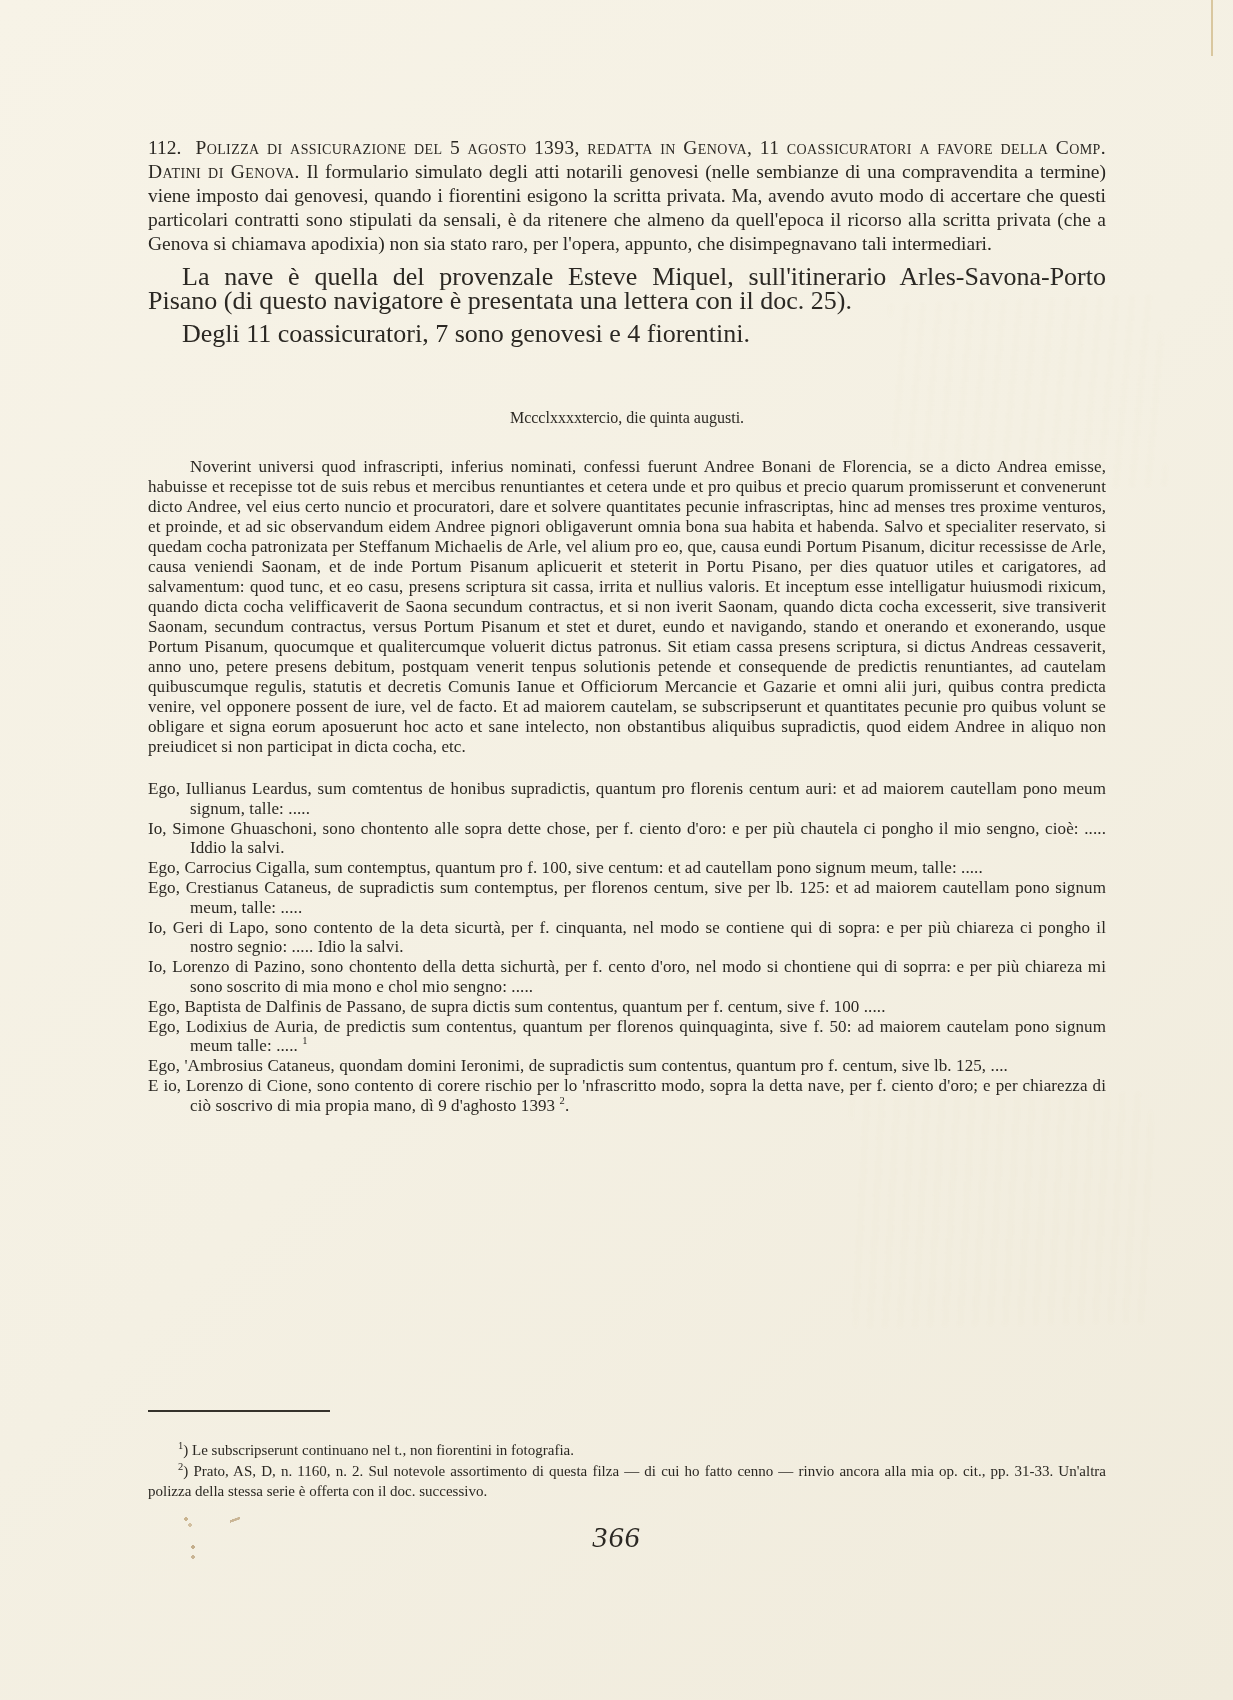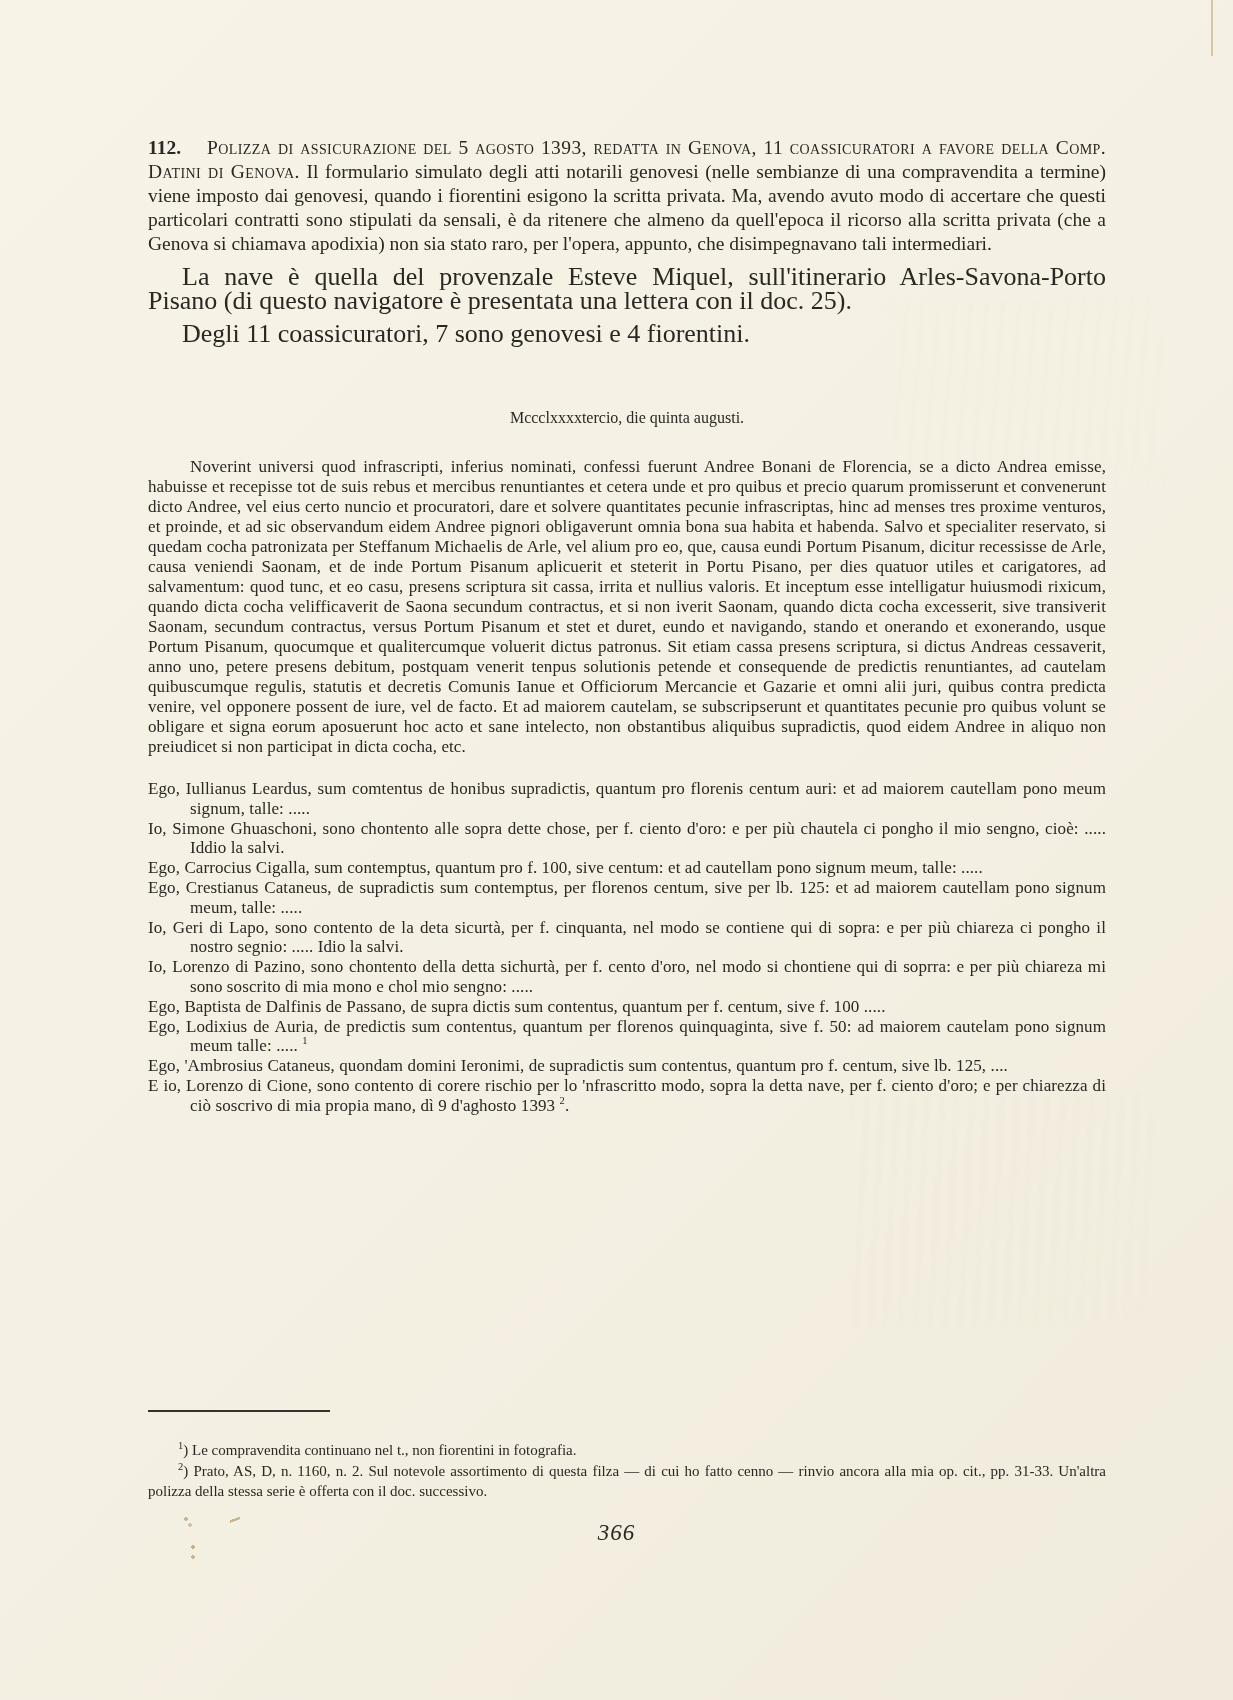--- a/index.html
+++ b/index.html
@@ -11,21 +11,21 @@
     font-family:"Liberation Serif","DejaVu Serif",serif;
     color:#2b2823;
     overflow:hidden;
   }
   .content{position:absolute;left:148px;top:0;width:958px;}
   .intro{
     margin:136px 0 0 0;
     font-size:19.5px;line-height:24px;
     text-align:justify;
   }
-  .intro .num{font-weight:bold;margin-right:26px;}
+  .intro .num{font-weight:normal;margin-right:14px;}
   .sc{font-variant:small-caps;letter-spacing:.4px;}
   .it{}
   .para{
     margin:9px 0 0 0;
     font-size:26px;line-height:24px;
     text-align:justify;text-indent:34px;
   }
   .dateline{
     margin:62px 0 12px 0;
     font-size:16px;line-height:20px;
@@ -51,21 +51,21 @@
     width:182px;height:0;
     border-top:2px solid #35322b;
   }
   .footnotes{
     position:absolute;left:148px;top:1440px;width:958px;
     font-size:15px;line-height:20.5px;text-align:justify;
   }
   .fn{margin:0;text-indent:30px;}
   .pageno{
     position:absolute;left:0;top:1520px;width:1233px;
-    text-align:center;font-style:italic;font-size:23px;
+    text-align:center;font-style:italic;font-size:30px;
     letter-spacing:1px;
   }
   
   .edge-line{
     position:absolute;left:1211px;top:0;width:2px;height:56px;
     background:#d9c79f;
   }
   .ghost{
     position:absolute;
     filter:blur(2px);
@@ -128,19 +128,19 @@
       <p class="sig"><span>Ego, Lodixius de Auria, de predictis sum contentus, quantum per florenos quinquaginta, sive f. 50: ad maiorem cautelam pono signum meum talle: ..... </span><sup>1</sup></p>
       <p class="sig"><span>Ego, 'Ambrosius Cataneus, quondam domini Ieronimi, de supradictis sum contentus, quantum pro f. centum, sive lb. 125, ....</span></p>
       <p class="sig"><span>E io, Lorenzo di Cione, sono contento di corere rischio per lo 'nfrascritto modo, sopra la detta nave, per f. ciento d'oro; e per chiarezza di ciò soscrivo di mia propia mano, dì 9 d'aghosto 1393 </span><sup>2</sup><span>.</span></p>
     </div>
 
   </div>
 
   <div class="footrule"></div>
 
   <div class="footnotes">
-    <p class="fn"><sup>1</sup><span>) Le compravendita continuano nel </span><span class="it">t.</span><span>, non fiorentini in fotografia.</span></p>
+    <p class="fn"><sup>1</sup><span>) Le subscripserunt continuano nel </span><span class="it">t.</span><span>, non fiorentini in fotografia.</span></p>
     <p class="fn"><sup>2</sup><span>) Prato, AS, D, n. 1160, n. 2. Sul notevole assortimento di questa filza — di cui ho fatto cenno — rinvio ancora alla mia </span><span class="it">op. cit.</span><span>, pp. 31-33. Un'altra polizza della stessa serie è offerta con il doc. successivo.</span></p>
   </div>
 
   <div class="pageno">366</div>
 
 </div>
 
 </body></html>

